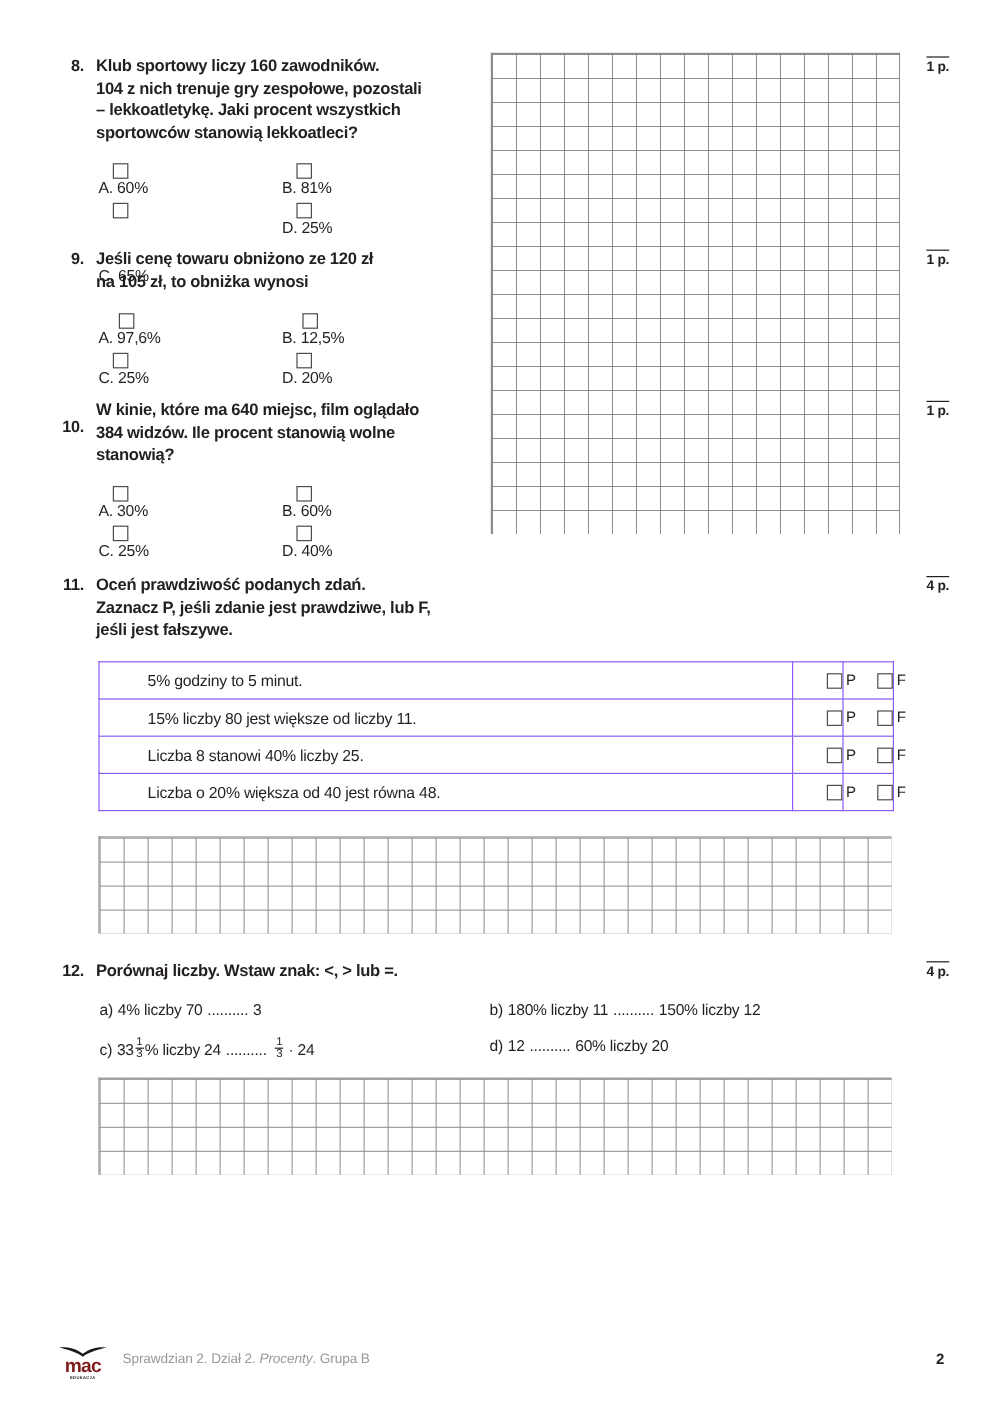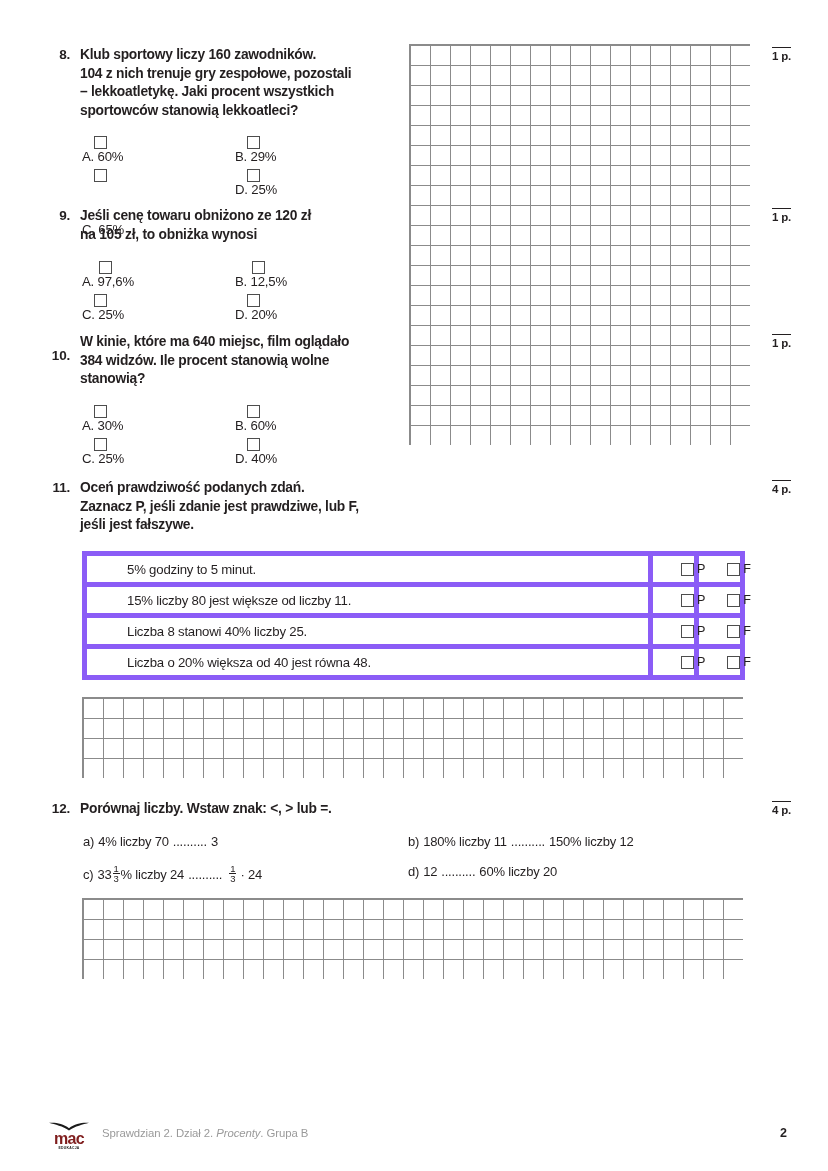--- a/index.html
+++ b/index.html
@@ -85,21 +85,21 @@
     background-position: right top, left bottom;
   }
 
   
   .tf-table {
     position: absolute;
     border-collapse: collapse;
     table-layout: fixed;
   }
   .tf-table td {
-    border: 5px solid #8b5cf6;
+    border: 1px solid #8b5cf6;
     height: 31px;
     box-sizing: border-box;
     font-size: 13.2px;
     letter-spacing: -0.2px;
     color: #231f20;
     vertical-align: middle;
     padding-left: 40px;
   }
   .tf-stmt { padding-left: 9px; }
   .tf-mark {
@@ -201,21 +201,21 @@
     <div>– lekkoatletykę. Jaki procent wszystkich</div>
     <div>sportowców stanowią lekkoatleci?</div>
   </div>
 
   <div class="opt" style="left:82px; top:136px;">
     <span class="cbox"></span>
     <span>A. 60%</span>
   </div>
   <div class="opt" style="left:235px; top:136px;">
     <span class="cbox"></span>
-    <span>B. 29%</span>
+    <span>B. 81%</span>
   </div>
   <div class="opt" style="left:82px; top:169px;gap:40px;">
     <span class="cbox"></span>
     <span>C. 65%</span>
   </div>
   <div class="opt" style="left:235px; top:169px;">
     <span class="cbox"></span>
     <span>D. 25%</span>
   </div>
 

